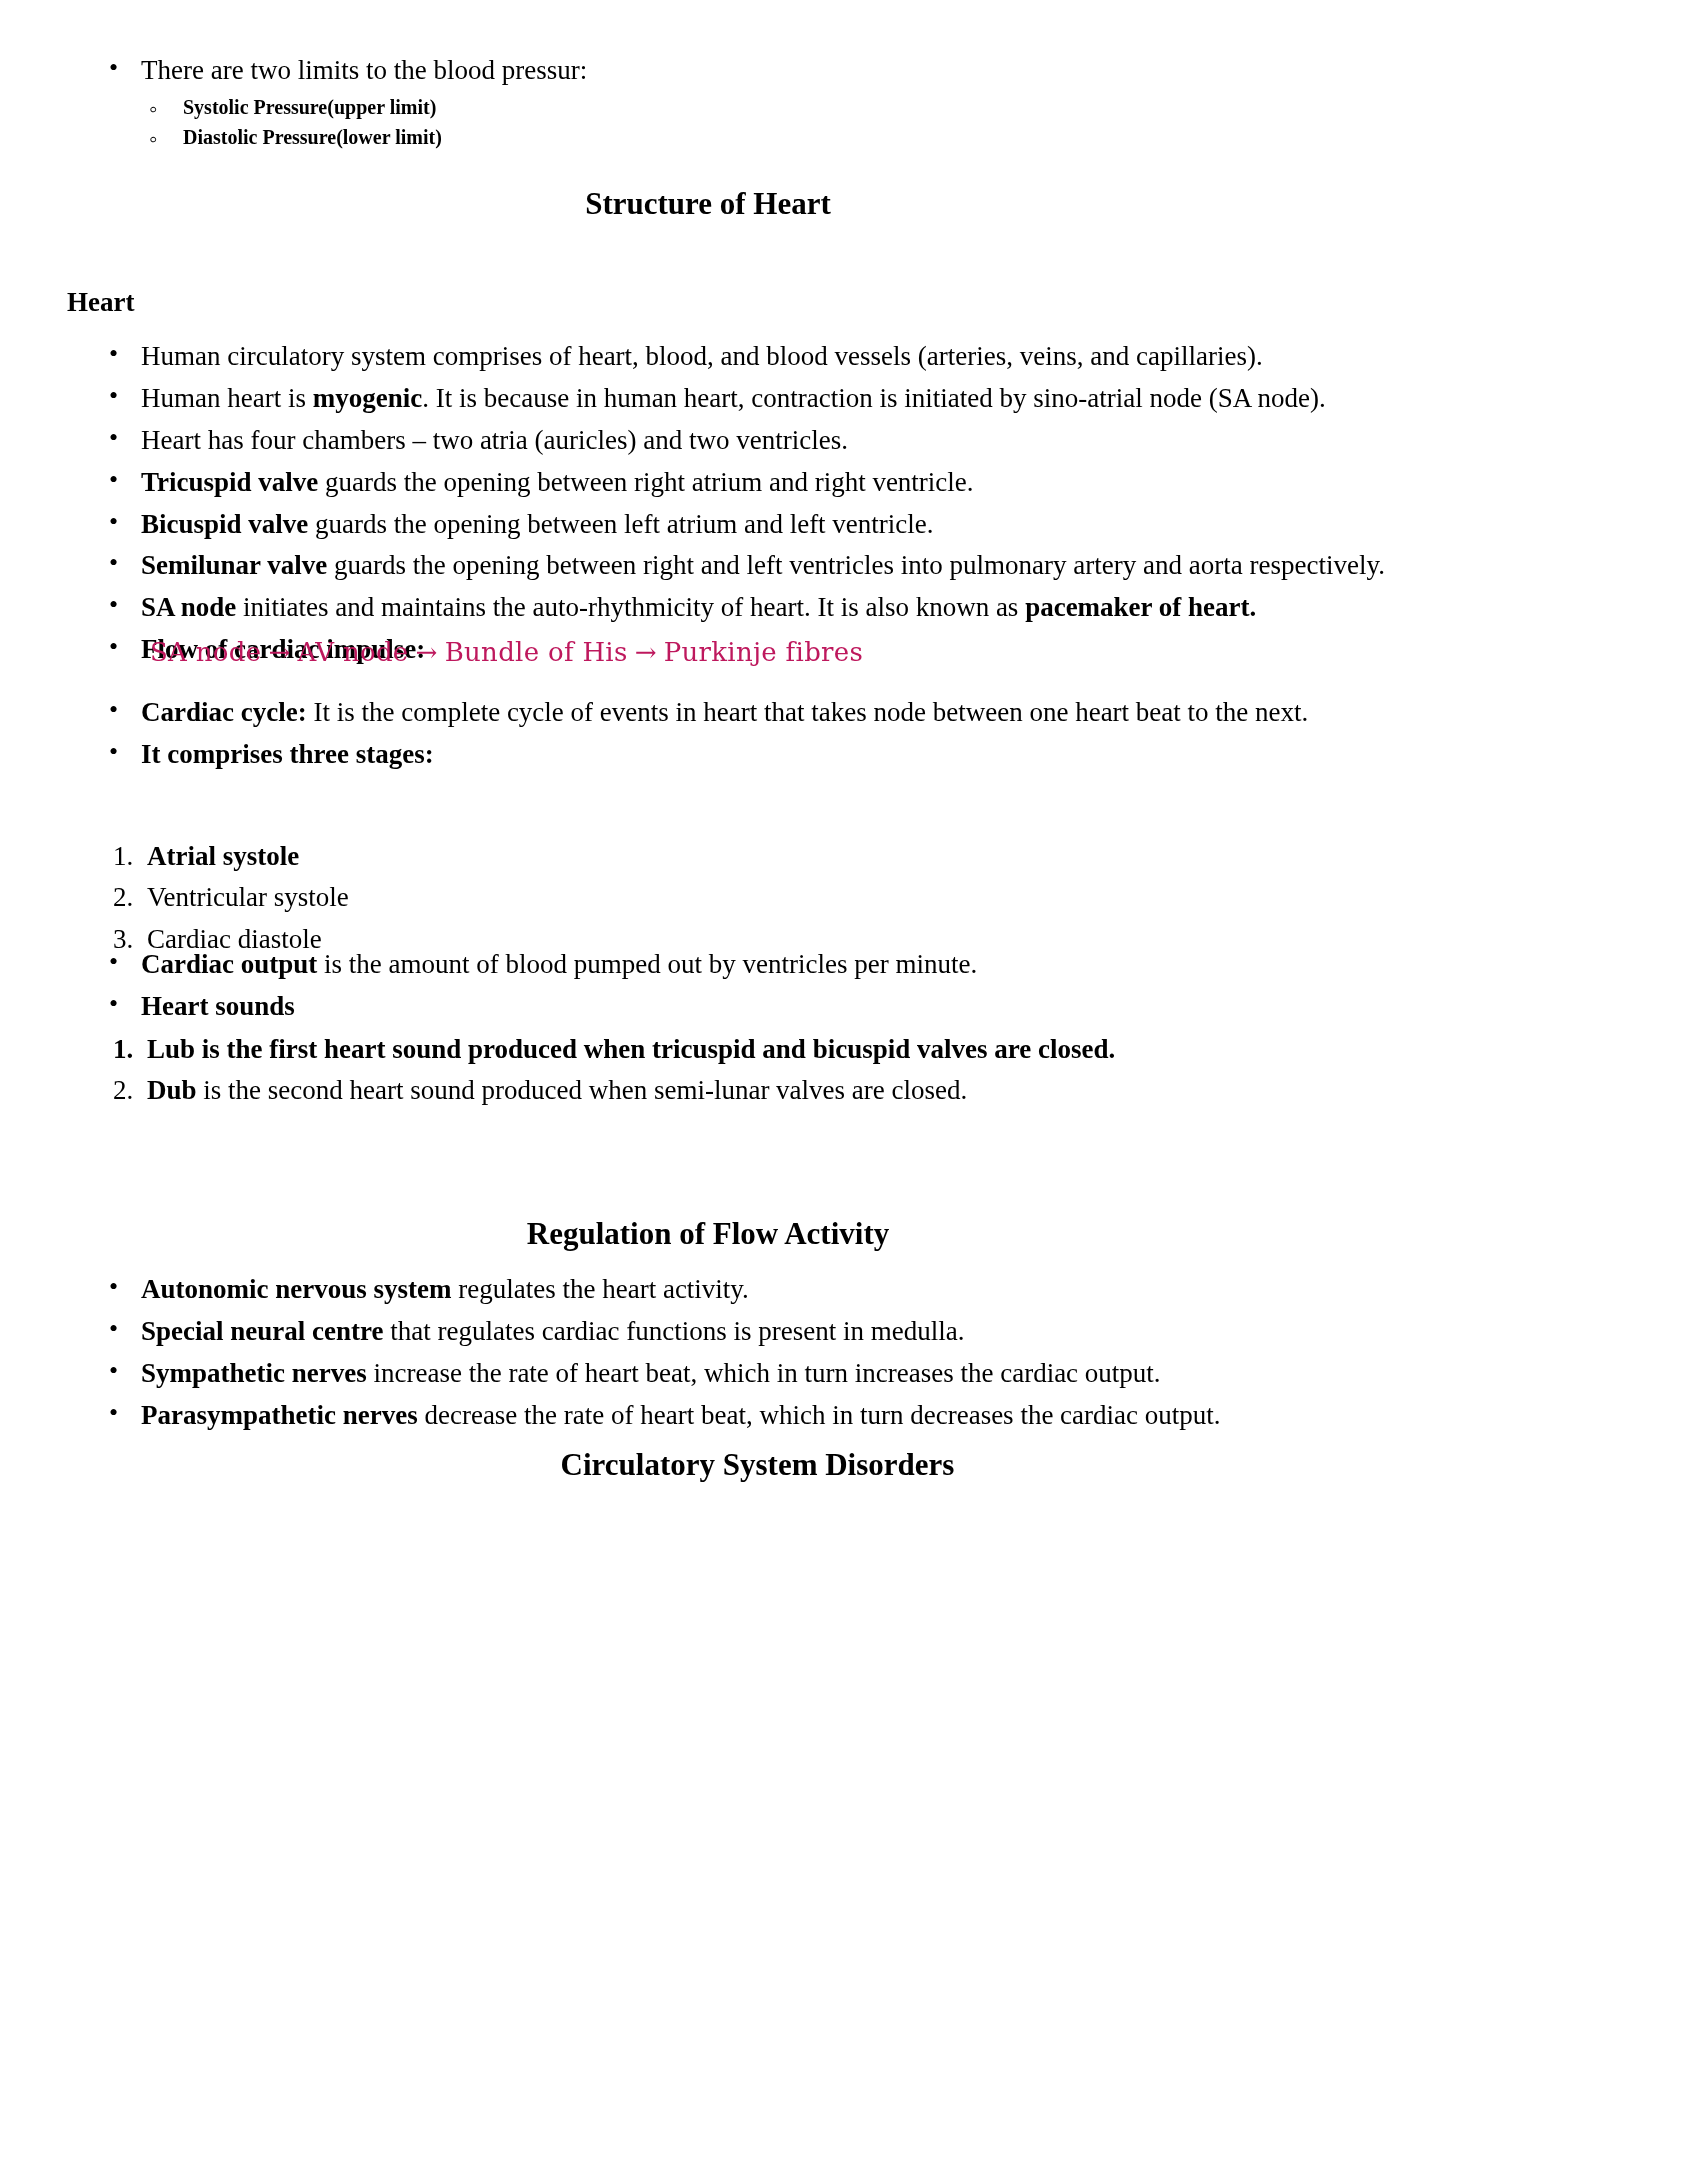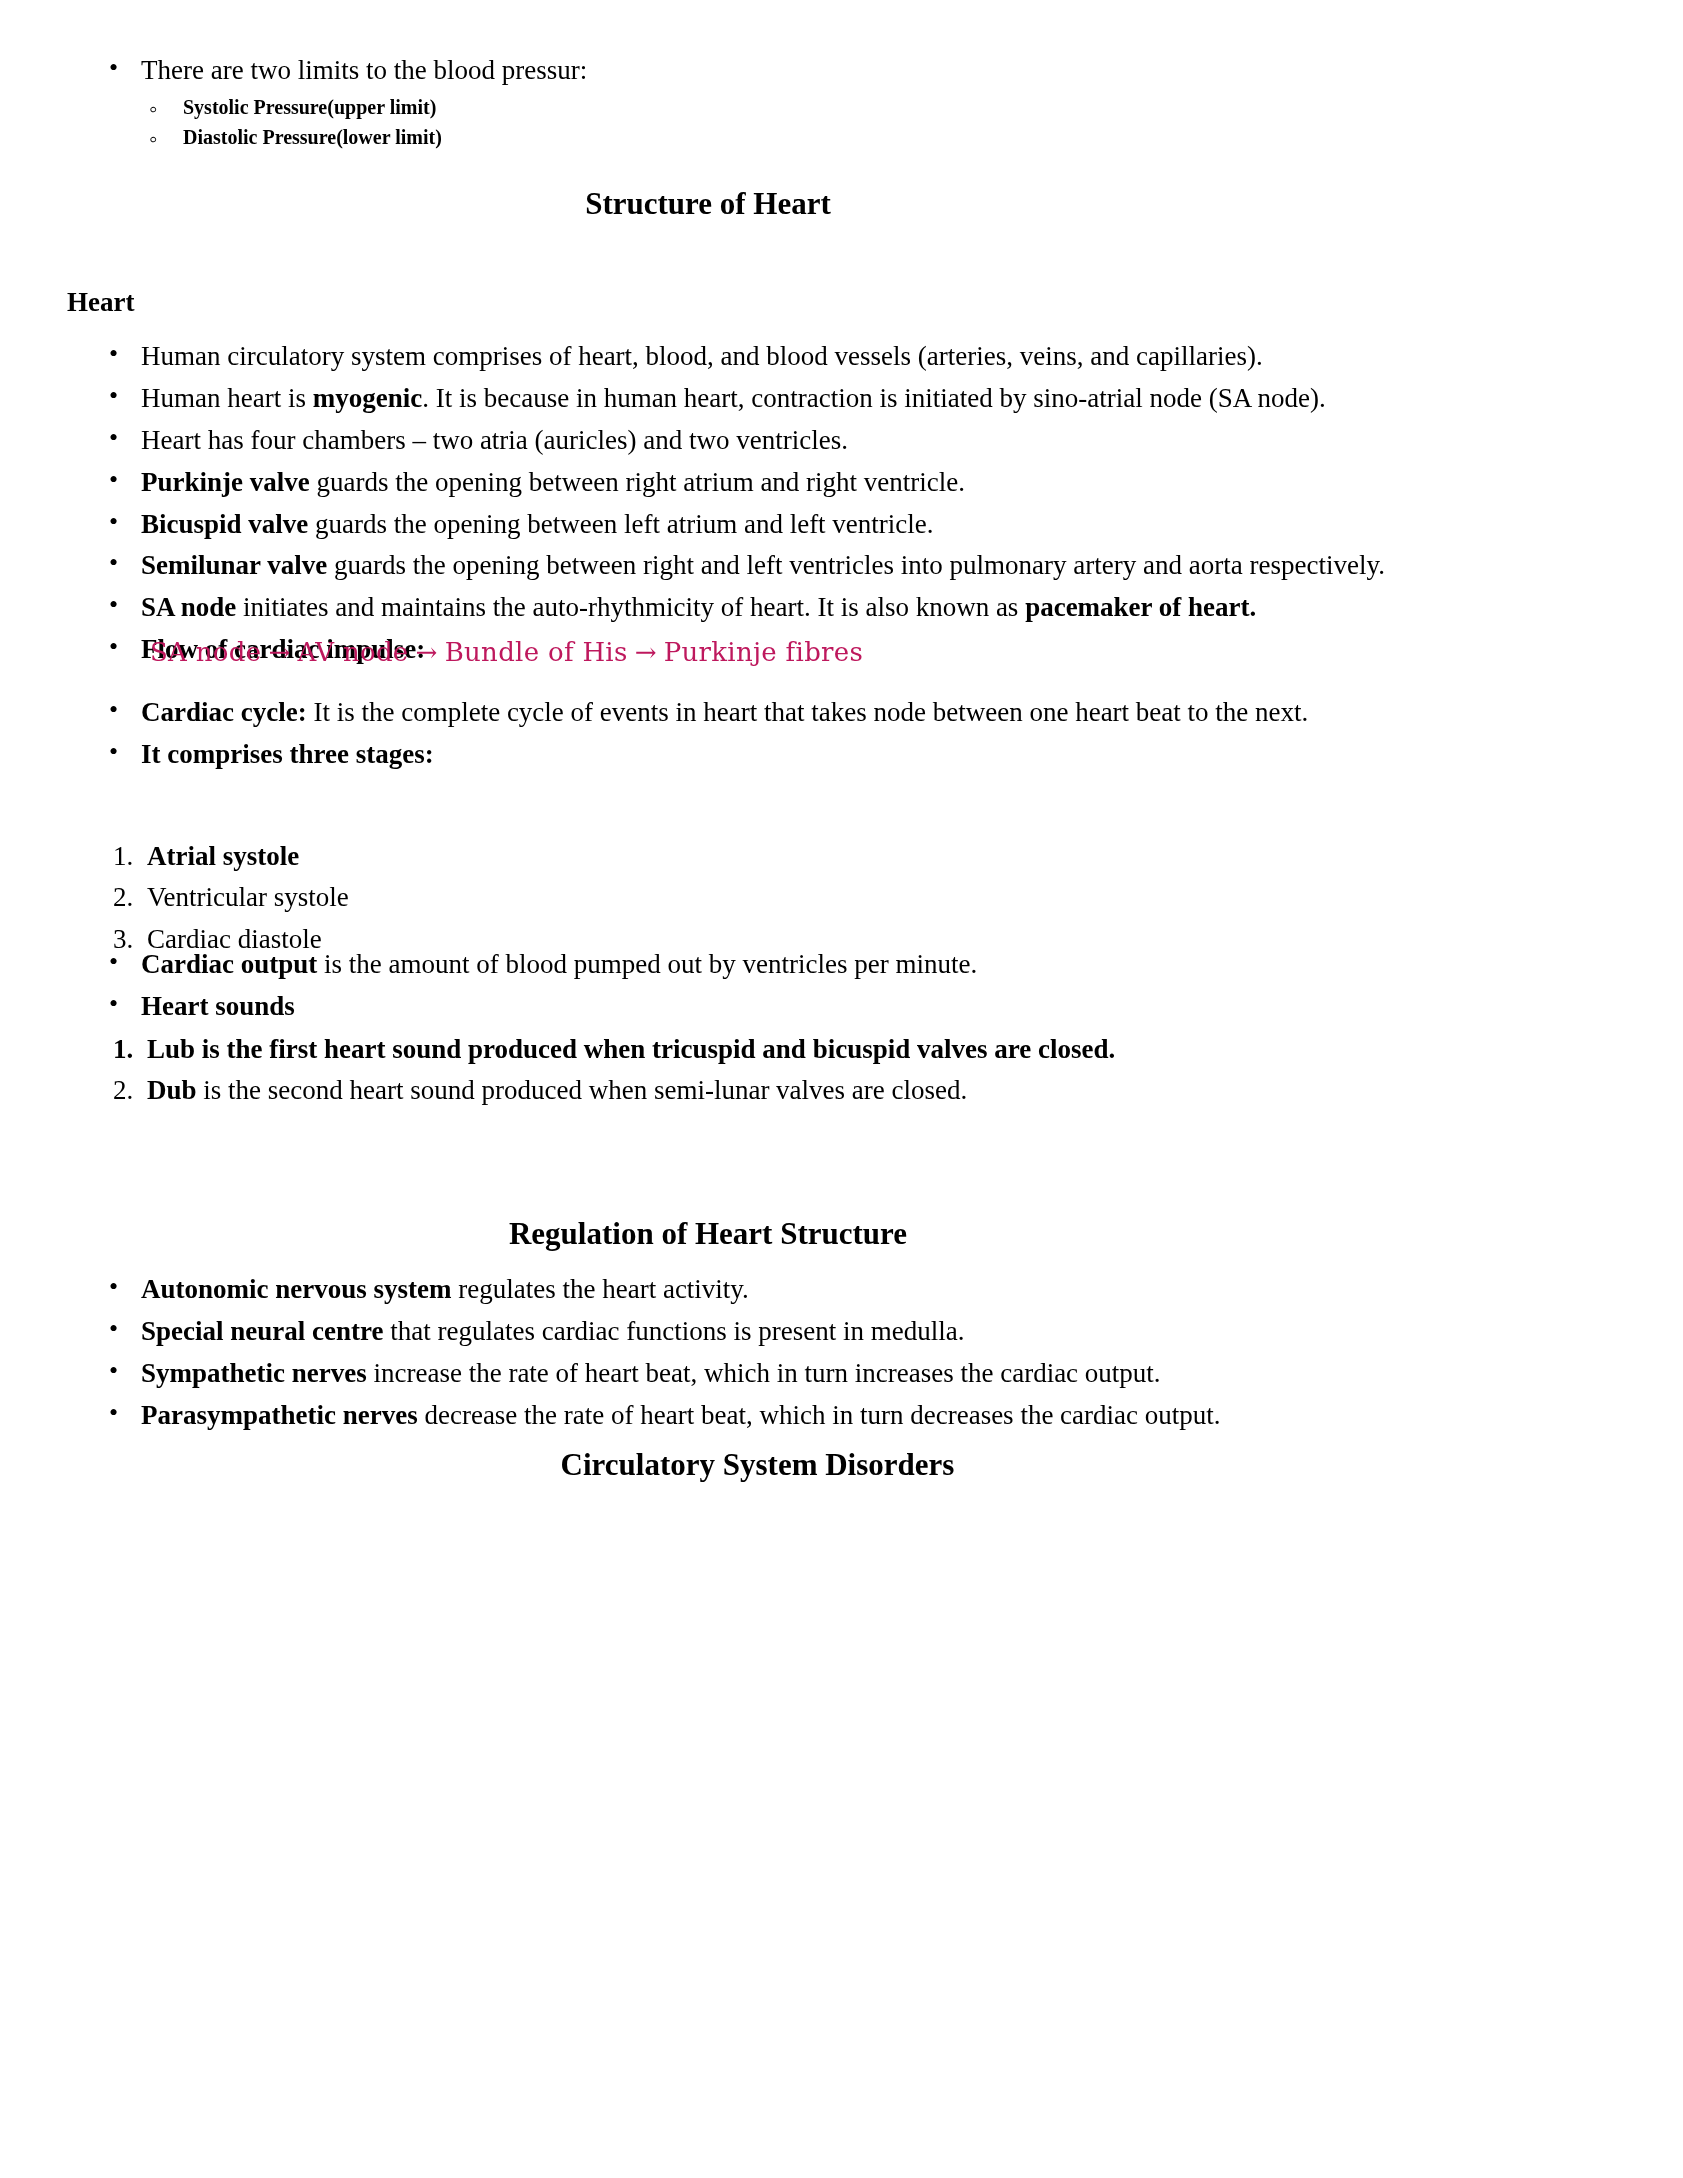--- a/index.html
+++ b/index.html
@@ -158,21 +158,21 @@
       <li>
         <span>Human circulatory system comprises of heart, blood, and blood vessels (arteries, veins, and capillaries).</span>
       </li>
       <li>
         <span>Human heart is </span><b>myogenic</b><span>. It is because in human heart, contraction is initiated by sino-atrial node (SA node).</span>
       </li>
       <li>
         <span>Heart has four chambers – two atria (auricles) and two ventricles.</span>
       </li>
       <li>
-        <b>Purkinje valve</b><span> guards the opening between right atrium and right ventricle.</span>
+        <b>Tricuspid valve</b><span> guards the opening between right atrium and right ventricle.</span>
       </li>
       <li>
         <b>Bicuspid valve</b><span> guards the opening between left atrium and left ventricle.</span>
       </li>
       <li>
         <b>Semilunar valve</b><span> guards the opening between right and left ventricles into pulmonary artery and aorta respectively.</span>
       </li>
       <li>
         <b>SA node</b><span> initiates and maintains the auto-rhythmicity of heart. It is also known as </span><b>pacemaker of heart.</b>
       </li>
@@ -226,21 +226,21 @@
     <ol class="num">
       <li style="font-weight:bold;">
         <b>Lub is the first heart sound produced when tricuspid and bicuspid valves are closed.</b>
       </li>
       <li>
         <b>Dub</b><span> is the second heart sound produced when semi-lunar valves are closed.</span>
       </li>
     </ol>
   </div>
 
-  <div class="blk center-head" id="head-regulation">Regulation of Heart Structure</div>
+  <div class="blk center-head" id="head-regulation">Regulation of Flow Activity</div>
 
   <div class="blk" id="reg-bullets">
     <ul class="lvl1">
       <li>
         <b>Autonomic nervous system</b><span> regulates the heart activity.</span>
       </li>
       <li>
         <b>Special neural centre</b><span> that regulates cardiac functions is present in medulla.</span>
       </li>
       <li>

